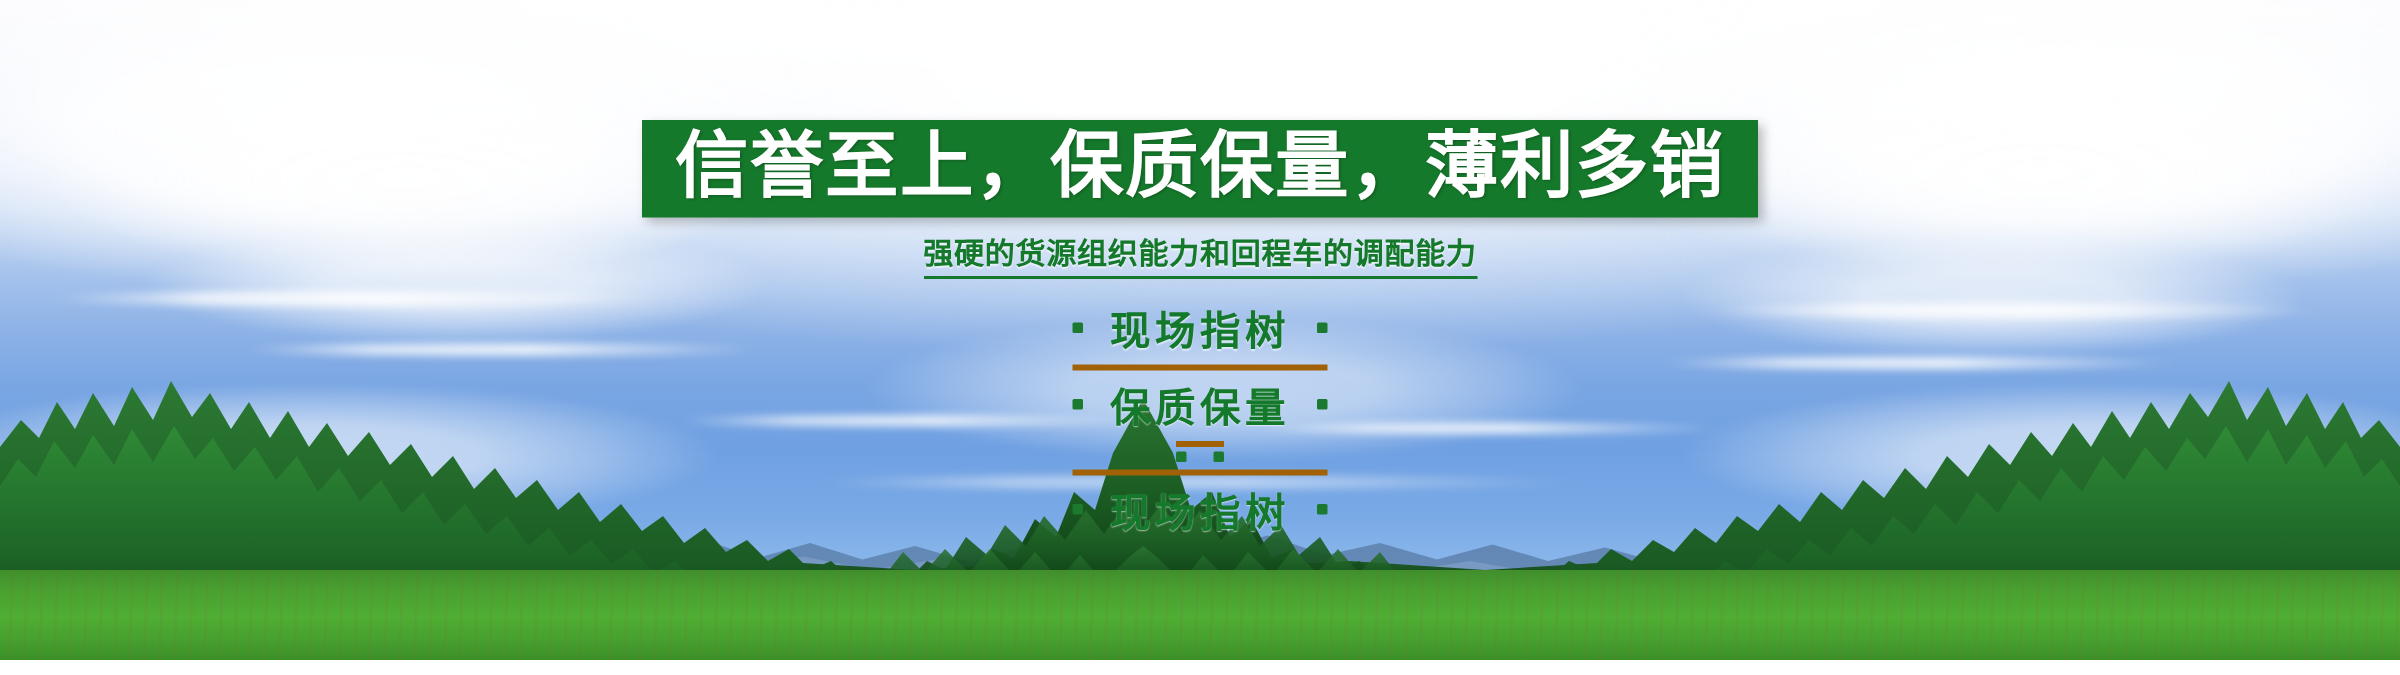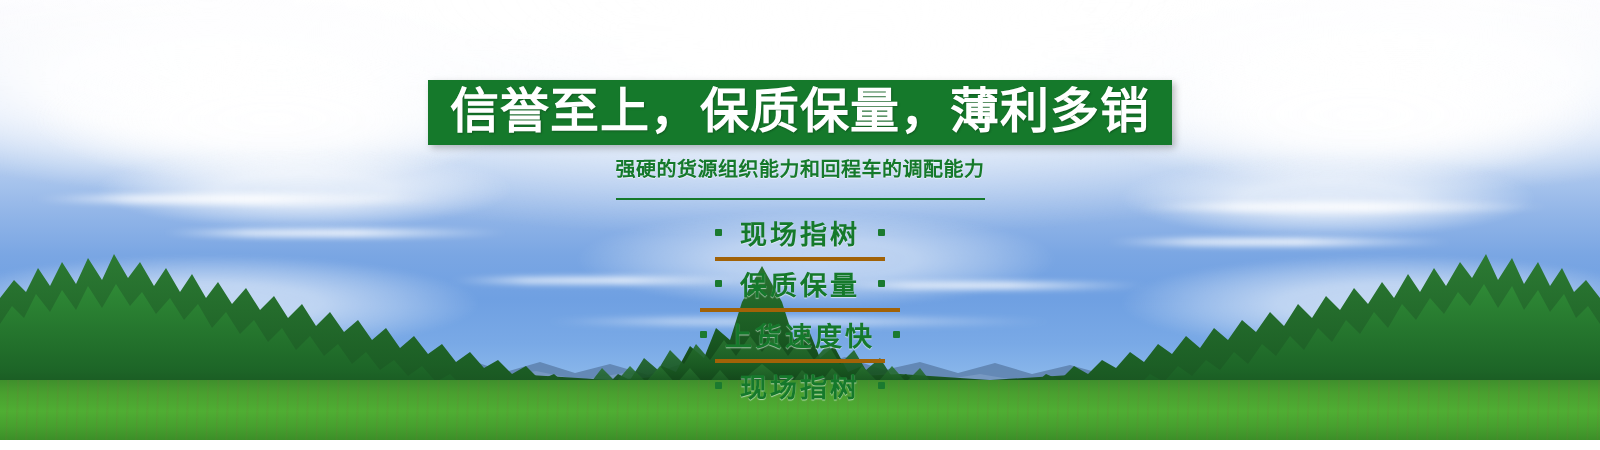--- a/index.html
+++ b/index.html
@@ -142,21 +142,21 @@
   }
 
   .subtitle {
     margin-top:8px;
     color:#15792b;
     font-size:20px;
     font-weight:bold;
     letter-spacing:.5px;
     white-space:nowrap;
     border-bottom:2px solid #15792b;
-    padding-bottom:16px;
+    padding-bottom:2px;
     text-shadow:0 1px 1px rgba(255,255,255,.65);
   }
 
   .feature-list {
     margin-top:10px;
     display:flex;
     flex-direction:column;
     align-items:center;
   }
 
@@ -343,21 +343,20 @@
       </div>
 
       <div class="feature-row">
         <span class="feat-dot"></span>
         <span class="feat-text">保质保量</span>
         <span class="feat-dot"></span>
       </div>
 
       <div class="feature-row">
         <span class="feat-dot"></span>
-        <span class="feat-text">上货速度快</span>
         <span class="feat-dot"></span>
       </div>
 
       <div class="feature-row">
         <span class="feat-dot"></span>
         <span class="feat-text">现场指树</span>
         <span class="feat-dot"></span>
       </div>
 
     </div>

